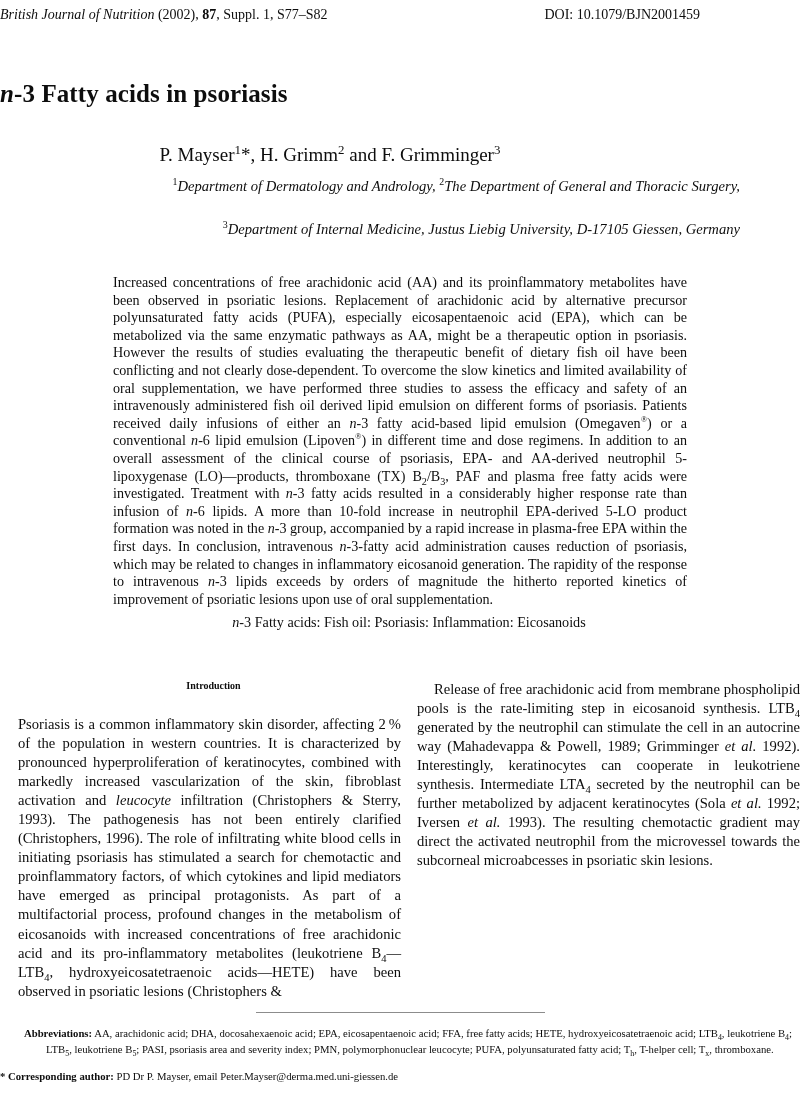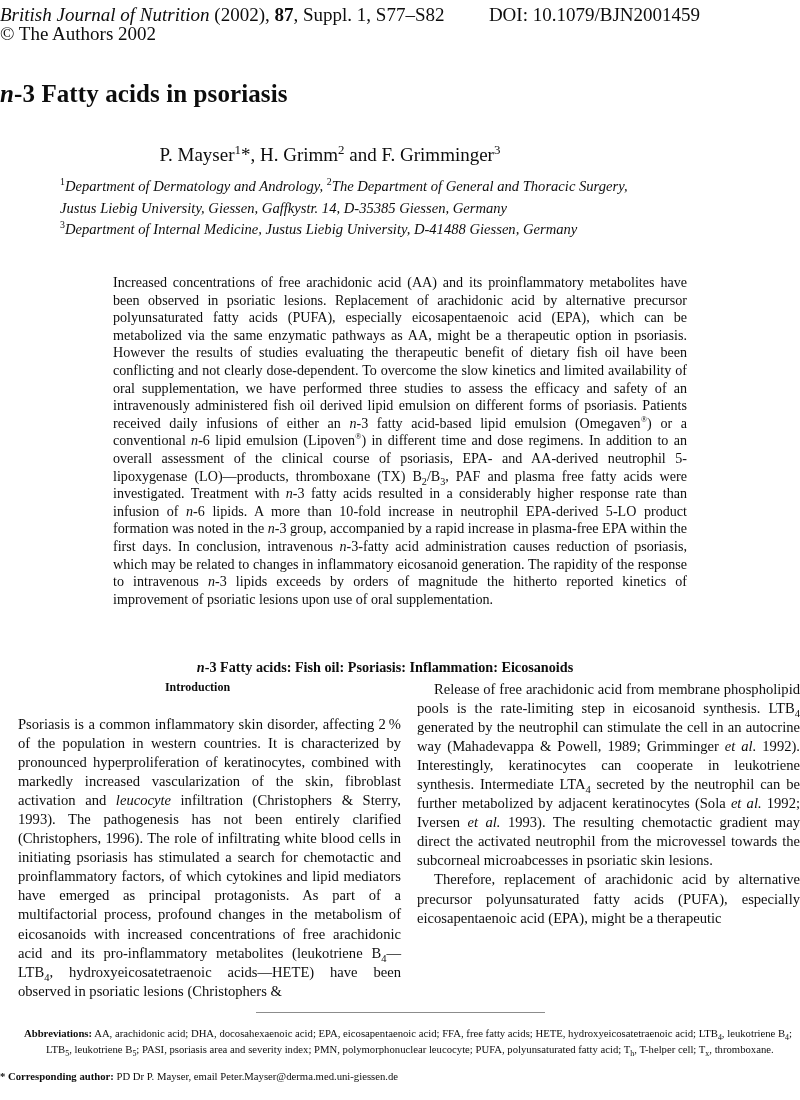--- a/index.html
+++ b/index.html
@@ -23,21 +23,21 @@
     padding: 0;
   }
 
   
   .runhead {
     position: absolute;
     top: 6px;
     left: 0;
     width: 700px;
     height: 40px;
-    font-size: 19px;
+    font-size: 14px;
     line-height: 18px;
   }
   .runhead-left {
     position: absolute;
     left: 0;
     top: 0;
     white-space: nowrap;
   }
   .runhead-right {
     position: absolute;
@@ -68,21 +68,21 @@
     left: 0;
     width: 660px;
     text-align: center;
     font-size: 19px;
   }
   .affil {
     position: absolute;
     top: 176px;
     left: 60px;
     width: 680px;
-    text-align: left;
+    text-align: right;
     font-style: italic;
     font-size: 14.6px;
     line-height: 21.5px;
   }
   sup {
     font-size: 0.68em;
     vertical-align: super;
     line-height: 0;
     font-style: normal;
   }
@@ -100,38 +100,37 @@
     text-justify: inter-word;
     hyphens: none;
   }
   .abstract .ital { font-style: italic; }
   .reg { font-size: 0.6em; vertical-align: super; line-height: 0; }
   .sub { font-size: 0.72em; vertical-align: sub; line-height: 0; }
 
   .keywords {
     position: absolute;
     top: 614px;
-    left: 98px;
+    left: 122px;
     width: 574px;
     text-align: center;
-    font-weight: bold;
+    font-weight: normal;
     font-size: 14.2px;
-    margin-top: 45px;
   }
   .keywords .ital { font-style: italic; }
 
   
   .section-head {
     position: absolute;
     top: 680px;
-    left: 0;
+    left: 16px;
     width: 383px;
     text-align: center;
     font-weight: bold;
-    font-size: 12px;
+    font-size: 10px;
     padding-left: 6px;
   }
   .col {
     position: absolute;
     top: 715px;
     width: 383px;
     font-size: 14.6px;
     line-height: 19.05px;
     text-align: justify;
     hyphens: none;
@@ -172,44 +171,42 @@
   .footnote .sub { font-size: 0.74em; vertical-align: sub; line-height: 0; }
 </style>
 </head>
 <body>
 
 <div class="page">
 
   <div class="runhead">
     <div class="runhead-left">
       <span class="jname">British Journal of Nutrition</span><span> (2002), </span><span class="vol">87</span><span>, Suppl. 1, S77–S82</span>
-      <span class="copyright">© The Authors 2002</span>
     </div>
     <div class="runhead-right">DOI: 10.1079/BJN2001459</div>
   </div>
 
   <div class="title"><span class="ital">n</span><span>-3 Fatty acids in psoriasis</span></div>
 
   <div class="authors"><span>P. Mayser</span><sup>1</sup><span>*, H. Grimm</span><sup>2</sup><span> and F. Grimminger</span><sup>3</sup></div>
 
-  <div class="affil"><sup>1</sup><span>Department of Dermatology and Andrology, </span><sup>2</sup><span>The Department of General and Thoracic Surgery,</span><br><span>Justus Liebig University, Giessen, Gaffkystr. 14, D-35385 Giessen, Germany</span><br><sup>3</sup><span>Department of Internal Medicine, Justus Liebig University, D-41488 Giessen, Germany</span></div>
+  <div class="affil"><sup>1</sup><span>Department of Dermatology and Andrology, </span><sup>2</sup><span>The Department of General and Thoracic Surgery,</span><br><br><sup>3</sup><span>Department of Internal Medicine, Justus Liebig University, D-17105 Giessen, Germany</span></div>
 
   <div class="abstract"><span>Increased concentrations of free arachidonic acid (AA) and its proinflammatory metabolites have been observed in psoriatic lesions. Replacement of arachidonic acid by alternative precursor polyunsaturated fatty acids (PUFA), especially eicosapentaenoic acid (EPA), which can be metabolized via the same enzymatic pathways as AA, might be a therapeutic option in psoriasis. However the results of studies evaluating the therapeutic benefit of dietary fish oil have been conflicting and not clearly dose-dependent. To overcome the slow kinetics and limited availability of oral supplementation, we have performed three studies to assess the efficacy and safety of an intravenously administered fish oil derived lipid emulsion on different forms of psoriasis. Patients received daily infusions of either an </span><span class="ital">n</span><span>-3 fatty acid-based lipid emulsion (Omegaven</span><span class="reg">®</span><span>) or a conventional </span><span class="ital">n</span><span>-6 lipid emulsion (Lipoven</span><span class="reg">®</span><span>) in different time and dose regimens. In addition to an overall assessment of the clinical course of psoriasis, EPA- and AA-derived neutrophil 5-lipoxygenase (LO)—products, thromboxane (TX) B</span><span class="sub">2</span><span>/B</span><span class="sub">3</span><span>, PAF and plasma free fatty acids were investigated. Treatment with </span><span class="ital">n</span><span>-3 fatty acids resulted in a considerably higher response rate than infusion of </span><span class="ital">n</span><span>-6 lipids. A more than 10-fold increase in neutrophil EPA-derived 5-LO product formation was noted in the </span><span class="ital">n</span><span>-3 group, accompanied by a rapid increase in plasma-free EPA within the first days. In conclusion, intravenous </span><span class="ital">n</span><span>-3-fatty acid administration causes reduction of psoriasis, which may be related to changes in inflammatory eicosanoid generation. The rapidity of the response to intravenous </span><span class="ital">n</span><span>-3 lipids exceeds by orders of magnitude the hitherto reported kinetics of improvement of psoriatic lesions upon use of oral supplementation.</span></div>
 
   <div class="keywords"><span class="ital">n</span><span>-3 Fatty acids: Fish oil: Psoriasis: Inflammation: Eicosanoids</span></div>
 
   <div class="section-head">Introduction</div>
 
   <div class="col col-left">
     <p><span>Psoriasis is a common inflammatory skin disorder, affecting 2 % of the population in western countries. It is characterized by pronounced hyperproliferation of keratinocytes, combined with markedly increased vascularization of the skin, fibroblast activation and </span><span class="ital">leucocyte</span><span> infiltration (Christophers &amp; Sterry, 1993). The pathogenesis has not been entirely clarified (Christophers, 1996). The role of infiltrating white blood cells in initiating psoriasis has stimulated a search for chemotactic and proinflammatory factors, of which cytokines and lipid mediators have emerged as principal protagonists. As part of a multifactorial process, profound changes in the metabolism of eicosanoids with increased concentrations of free arachidonic acid and its pro-inflammatory metabolites (leukotriene B</span><span class="sub">4</span><span>—LTB</span><span class="sub">4</span><span>, hydroxyeicosatetraenoic acids—HETE) have been observed in psoriatic lesions (Christophers &amp;</span></p>
   </div>
 
   <div class="col col-right">
     <p class="indent"><span>Release of free arachidonic acid from membrane phospholipid pools is the rate-limiting step in eicosanoid synthesis. LTB</span><span class="sub">4</span><span> generated by the neutrophil can stimulate the cell in an autocrine way (Mahadevappa &amp; Powell, 1989; Grimminger </span><span class="ital">et al.</span><span> 1992). Interestingly, keratinocytes can cooperate in leukotriene synthesis. Intermediate LTA</span><span class="sub">4</span><span> secreted by the neutrophil can be further metabolized by adjacent keratinocytes (Sola </span><span class="ital">et al.</span><span> 1992; Iversen </span><span class="ital">et al.</span><span> 1993). The resulting chemotactic gradient may direct the activated neutrophil from the microvessel towards the subcorneal microabcesses in psoriatic skin lesions.</span></p>
-    <p class="indent">Therefore, replacement of arachidonic acid by alternative precursor polyunsaturated fatty acids (PUFA), especially eicosapentaenoic acid (EPA), might be a therapeutic</p>
   </div>
 
   <div class="fnrule"></div>
 
   <div class="footnote">
     <div class="abbr-block"><b class="lead">Abbreviations:</b><span> AA, arachidonic acid; DHA, docosahexaenoic acid; EPA, eicosapentaenoic acid; FFA, free fatty acids; HETE, hydroxyeicosatetraenoic acid; LTB</span><span class="sub">4</span><span>, leukotriene B</span><span class="sub">4</span><span>; LTB</span><span class="sub">5</span><span>, leukotriene B</span><span class="sub">5</span><span>; PASI, psoriasis area and severity index; PMN, polymorphonuclear leucocyte; PUFA, polyunsaturated fatty acid; T</span><span class="sub">h</span><span>, T-helper cell; T</span><span class="sub">x</span><span>, thromboxane.</span></div>
     <div class="corr"><b>* Corresponding author:</b><span> PD Dr P. Mayser, email Peter.Mayser@derma.med.uni-giessen.de</span></div>
   </div>
 
 </div>

